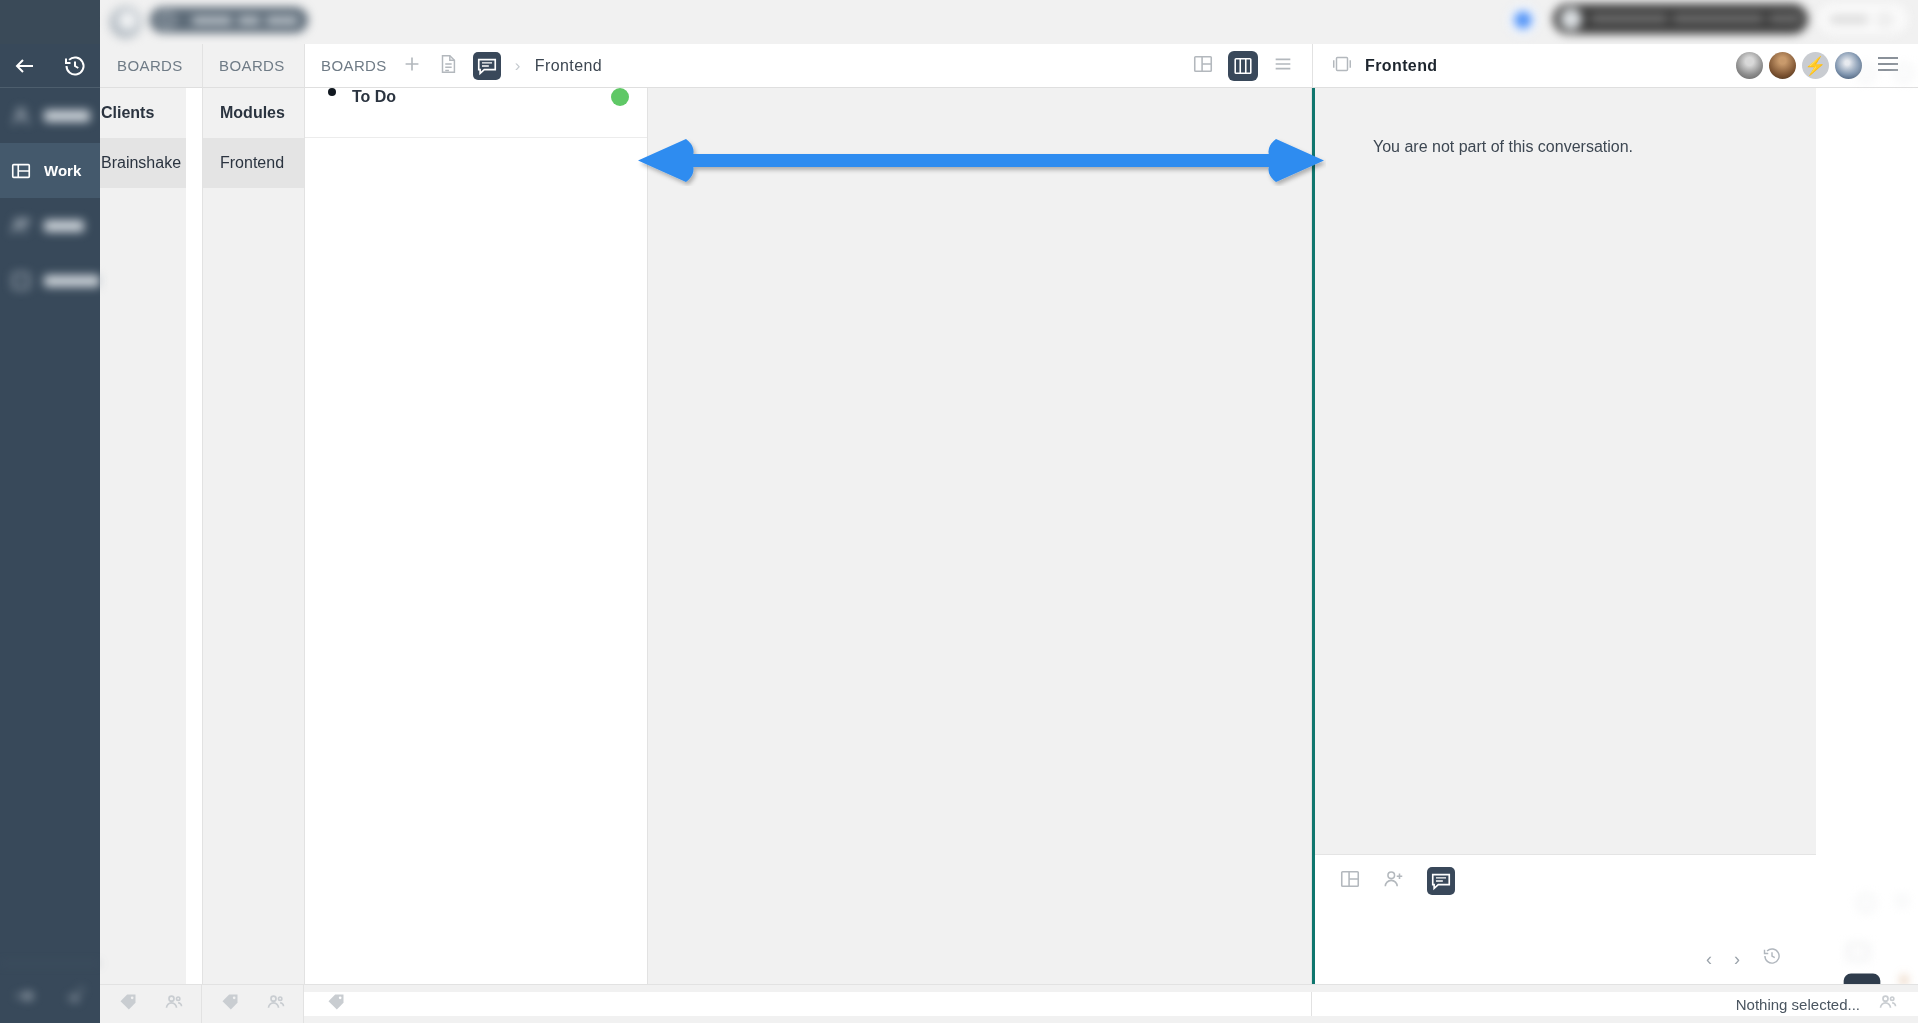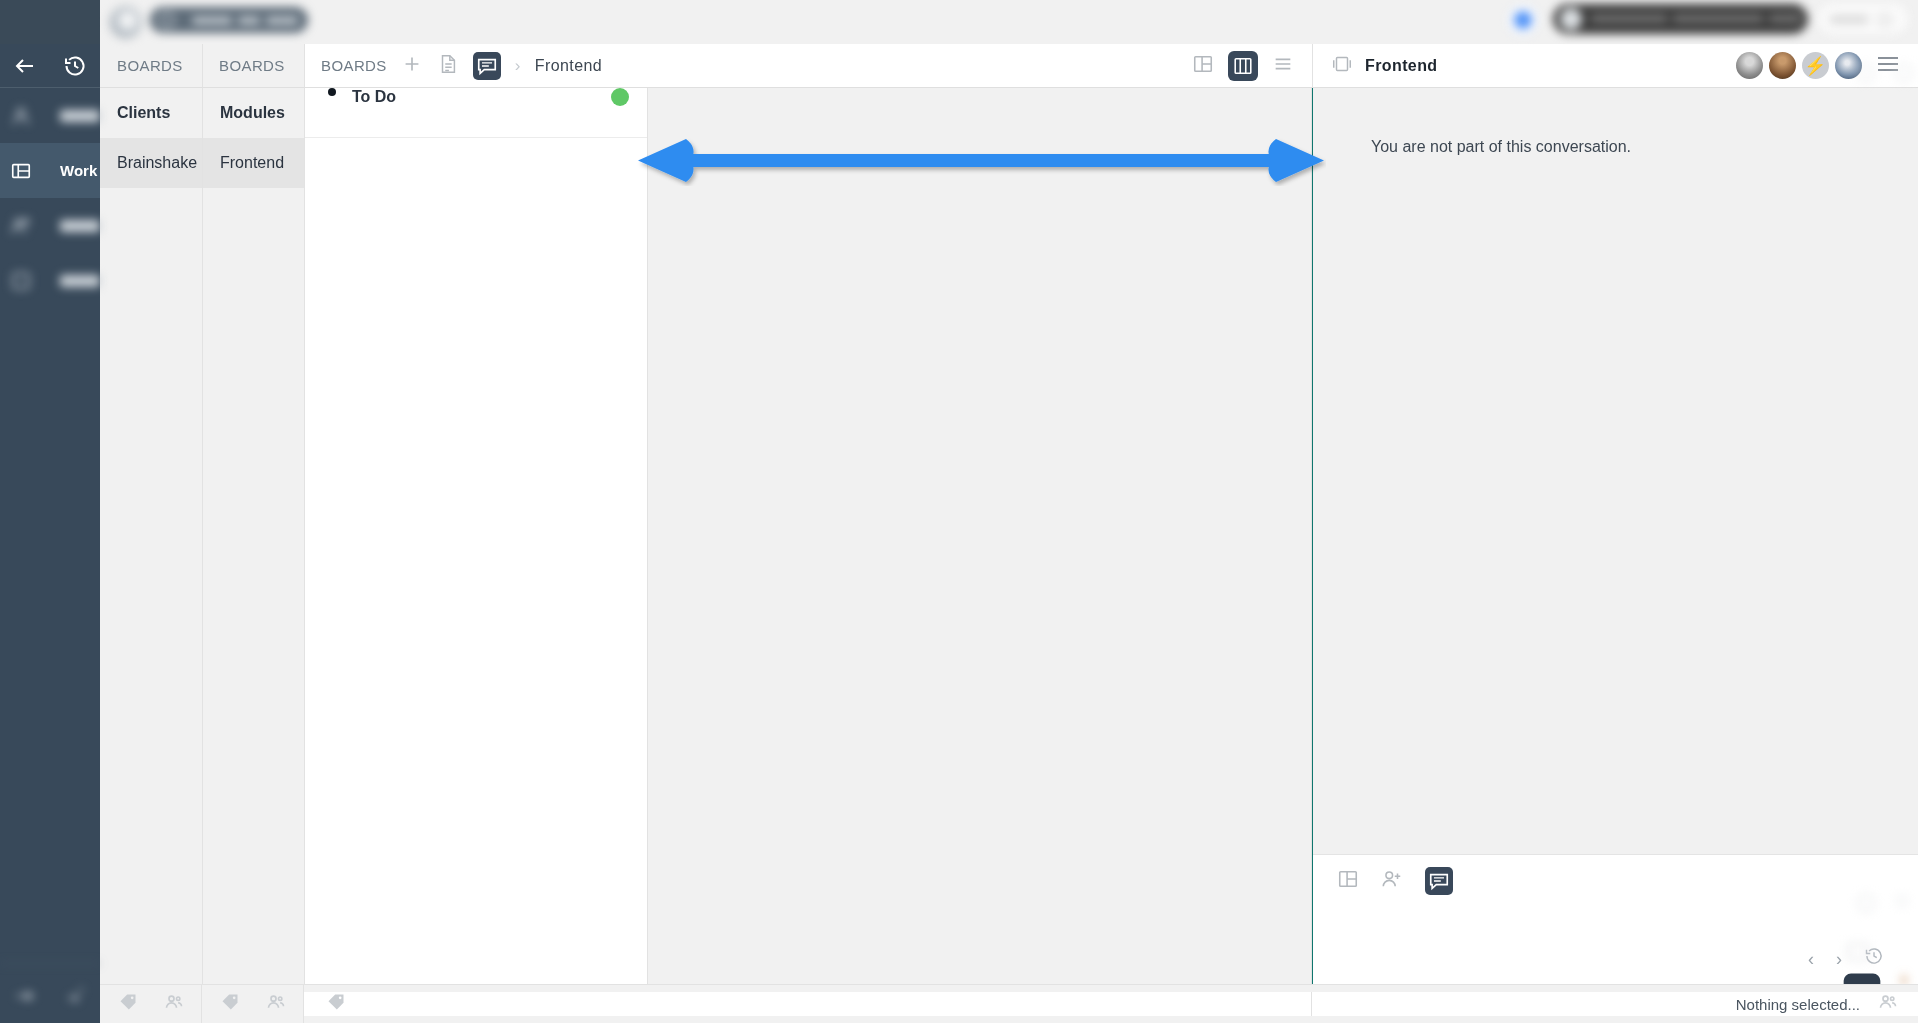--- a/index.html
+++ b/index.html
@@ -83,21 +83,21 @@
     background: #3a4a58;
   }
   .rail-nav {
     position: absolute; left: 0; top: 44px; width: 100px; height: 44px;
     display: flex; align-items: center; justify-content: space-around;
     border-bottom: 1px solid #4d5e6d;
   }
   .rail-ic { width: 24px; height: 24px; color: #ffffff; display:block; }
   .rail-item {
     position: absolute; left: 0; width: 100px; height: 55px;
-    display: flex; align-items: center; padding-left: 10px; gap: 28px;
+    display: flex; align-items: center; padding-left: 10px; gap: 12px;
     color: #c6ced6; font-size: 15px;
   }
   .rail-item.active { background: #44596c; color: #ffffff; font-weight: bold; }
   .rail-item .glyph { width: 22px; height: 22px; flex: 0 0 22px; }
   .rail-bottom {
     position: absolute; left: 0; bottom: 0; width: 100px; height: 60px;
     border-top: 1px solid #4d5e6d;
     display: flex; align-items: center; justify-content: space-around;
   }
 
@@ -127,21 +127,21 @@
                 padding-right: 18px; }
   .vicon { width: 22px; height: 22px; color: #b3b8bd; }
   .vicon.sel { background:#39485a; color:#fff; border-radius:6px; padding:4px;
                width:30px; height:30px; }
 
   
   .col {
     position: absolute; top: 88px; bottom: 39px; width: 102px;
     background: #f1f1f1;
   }
-  #col-spaces { left: 100px; }
+  #col-spaces { left: 84px; }
   #col-boards { left: 202px; border-left: 1px solid #e2e2e2; }
   .cell {
     height: 50px; display: flex; align-items: center; padding-left: 17px;
     font-size: 16px; color: #2b3440;
   }
   .cell.bold { font-weight: bold; background: #f1f1f1; }
   .cell.sel  { background: #e4e4e4; }
 
   
   #col-items {
@@ -167,22 +167,22 @@
 
   
   #canvas {
     position: absolute; left: 647px; top: 88px; right: 606px; bottom: 39px;
     background: #f1f1f1; border-left: 1px solid #e2e2e2;
     border-right: 1px solid #e2e2e2;
   }
 
   
   #chat-panel {
-    position: absolute; left: 1312px; top: 88px; width: 606px; bottom: 39px;
-    background: #ffffff; border-left: 1px solid #0f766e;
+    position: absolute; left: 1312px; top: 88px; width: 504px; bottom: 39px;
+    background: #ffffff; border-left: 3px solid #0f766e;
   }
   .chat-body {
     position: absolute; left: 0; top: 0; right: 0; bottom: 115px;
     background: #f1f1f1;
   }
   .chat-empty {
     position: absolute; left: 58px; top: 50px;
     font-size: 16px; color: #3d4752;
   }
   .avatars { display: flex; align-items: center; gap: 6px; }

